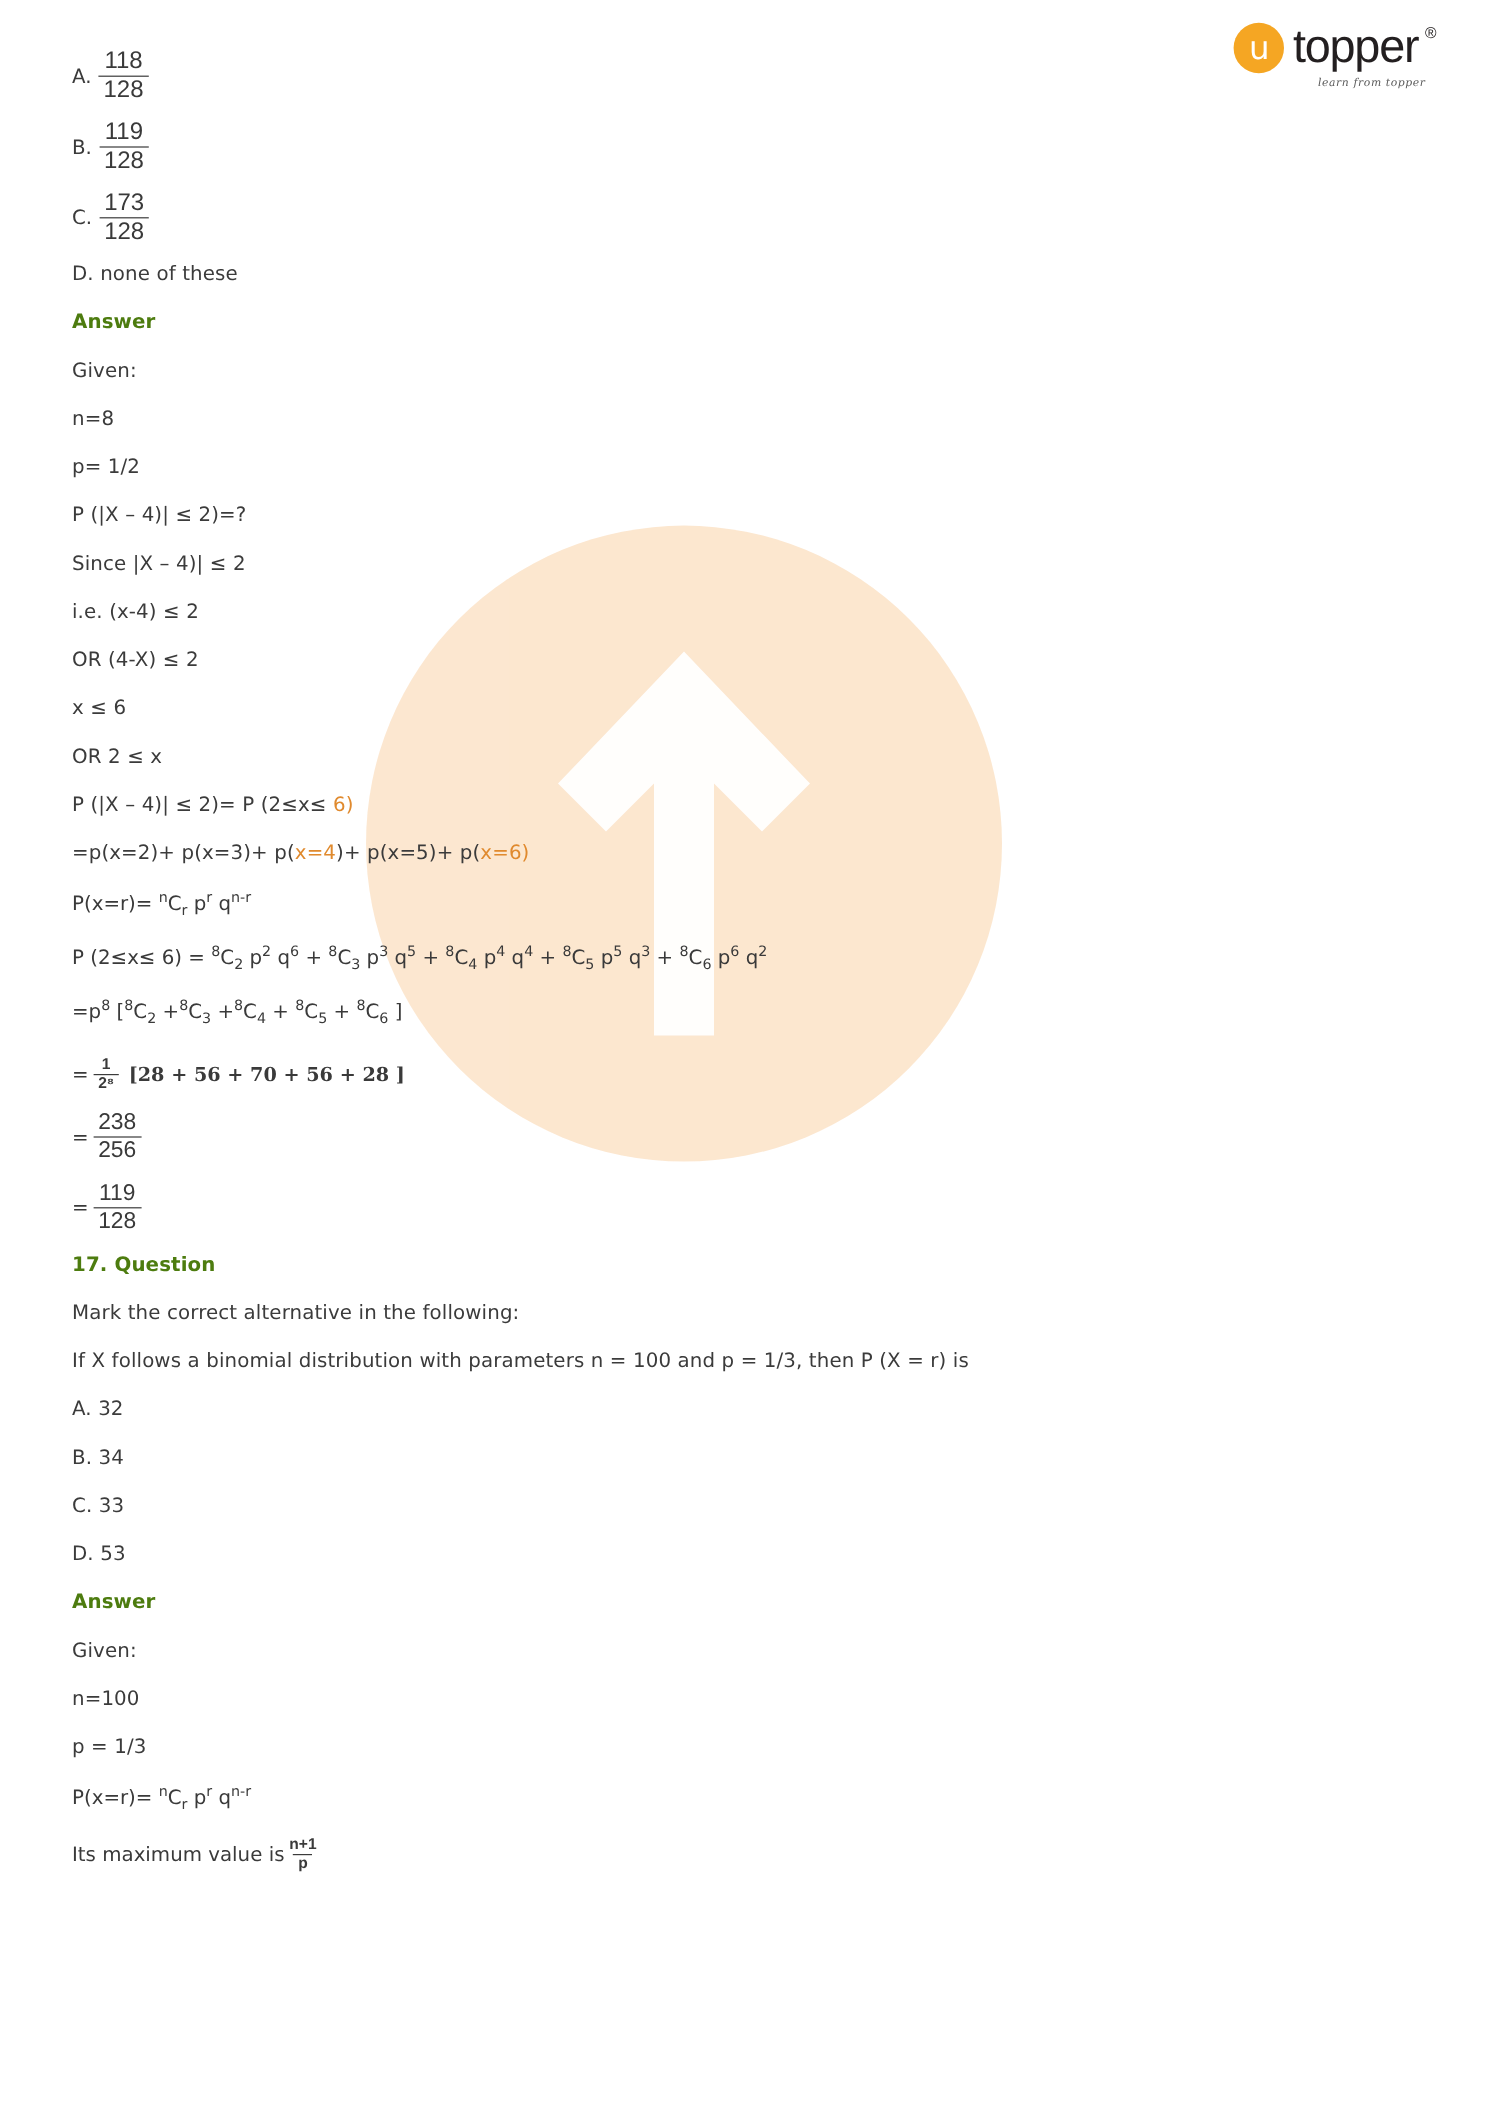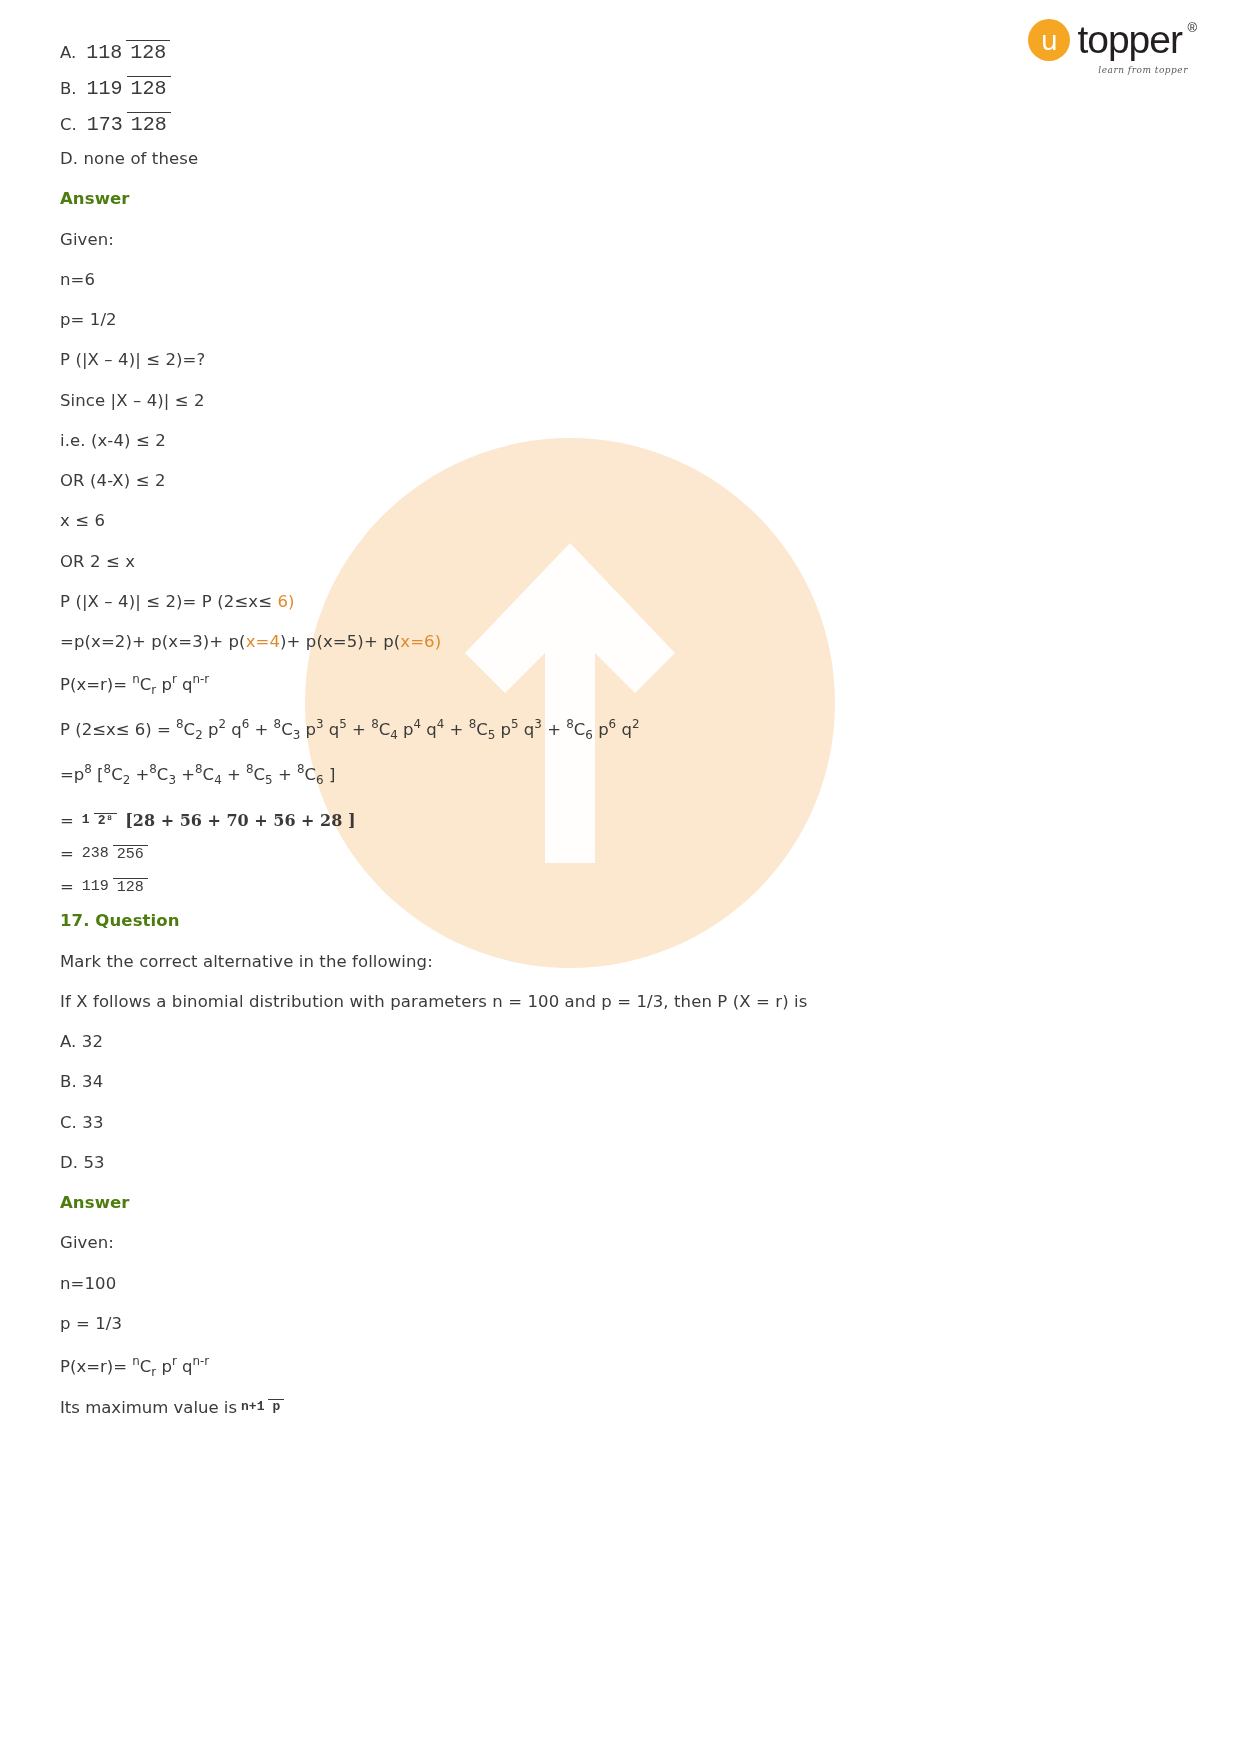--- a/index.html
+++ b/index.html
@@ -107,30 +107,30 @@
   .line.bold { font-weight: bold; color: #4d7c0f; }
   .opt-frac {
     display: flex;
     align-items: center;
     margin: 0 0 12px 0;
     font-size: 16.5px;
   }
   .opt-label { margin-right: 6px; }
   .frac {
     display: inline-flex;
-    flex-direction: row;
-    align-items: center;
-    font-family: Liberation Mono, monospace;
+    flex-direction: column;
+    align-items: center;
+    font-family: Liberation Sans, sans-serif;
     font-size: 20px;
     line-height: 1.15;
     vertical-align: middle;
   }
   .frac .num { padding: 0 4px; }
   .frac .den { padding: 0 4px; border-top: 1.4px solid #3b3b3b; }
-  .frac.small { font-size: 15px; }
+  .frac.small { font-size: 19px; }
   .frac.tiny { font-size: 13px; font-weight: bold; }
 
   .math { font-size: 16.5px; line-height: 1.5; margin: 0 0 16px 0; }
   .math sup, .math sub { font-size: 0.72em; }
   .math sup { vertical-align: super; }
   .math sub { vertical-align: sub; }
   .orange { color: #e08a2e; }
   .eqrow { display: flex; align-items: center; margin: 0 0 14px 0; font-size: 16.5px; }
   .eqrow .lead { margin-right: 4px; }
   .eqrow .tail { margin-left: 8px; font-weight: bold; font-family: "DejaVu Serif", serif; font-size: 16px; }
@@ -181,21 +181,21 @@
       <span class="frac">
         <span class="num">173</span>
         <span class="den">128</span>
       </span>
     </div>
 
     <p class="line">D. none of these</p>
 
     <p class="line bold">Answer</p>
     <p class="line">Given:</p>
-    <p class="line">n=6</p>
+    <p class="line">n=8</p>
     <p class="line">p= 1/2</p>
     <p class="line">P (|X – 4)| ≤ 2)=?</p>
     <p class="line">Since |X – 4)| ≤ 2</p>
     <p class="line">i.e. (x-4) ≤ 2</p>
     <p class="line">OR (4-X) ≤ 2</p>
     <p class="line">x ≤ 6</p>
     <p class="line">OR 2 ≤ x</p>
 
     <p class="line">
       <span>P (|X – 4)| ≤ 2)= P (2≤x≤</span>

